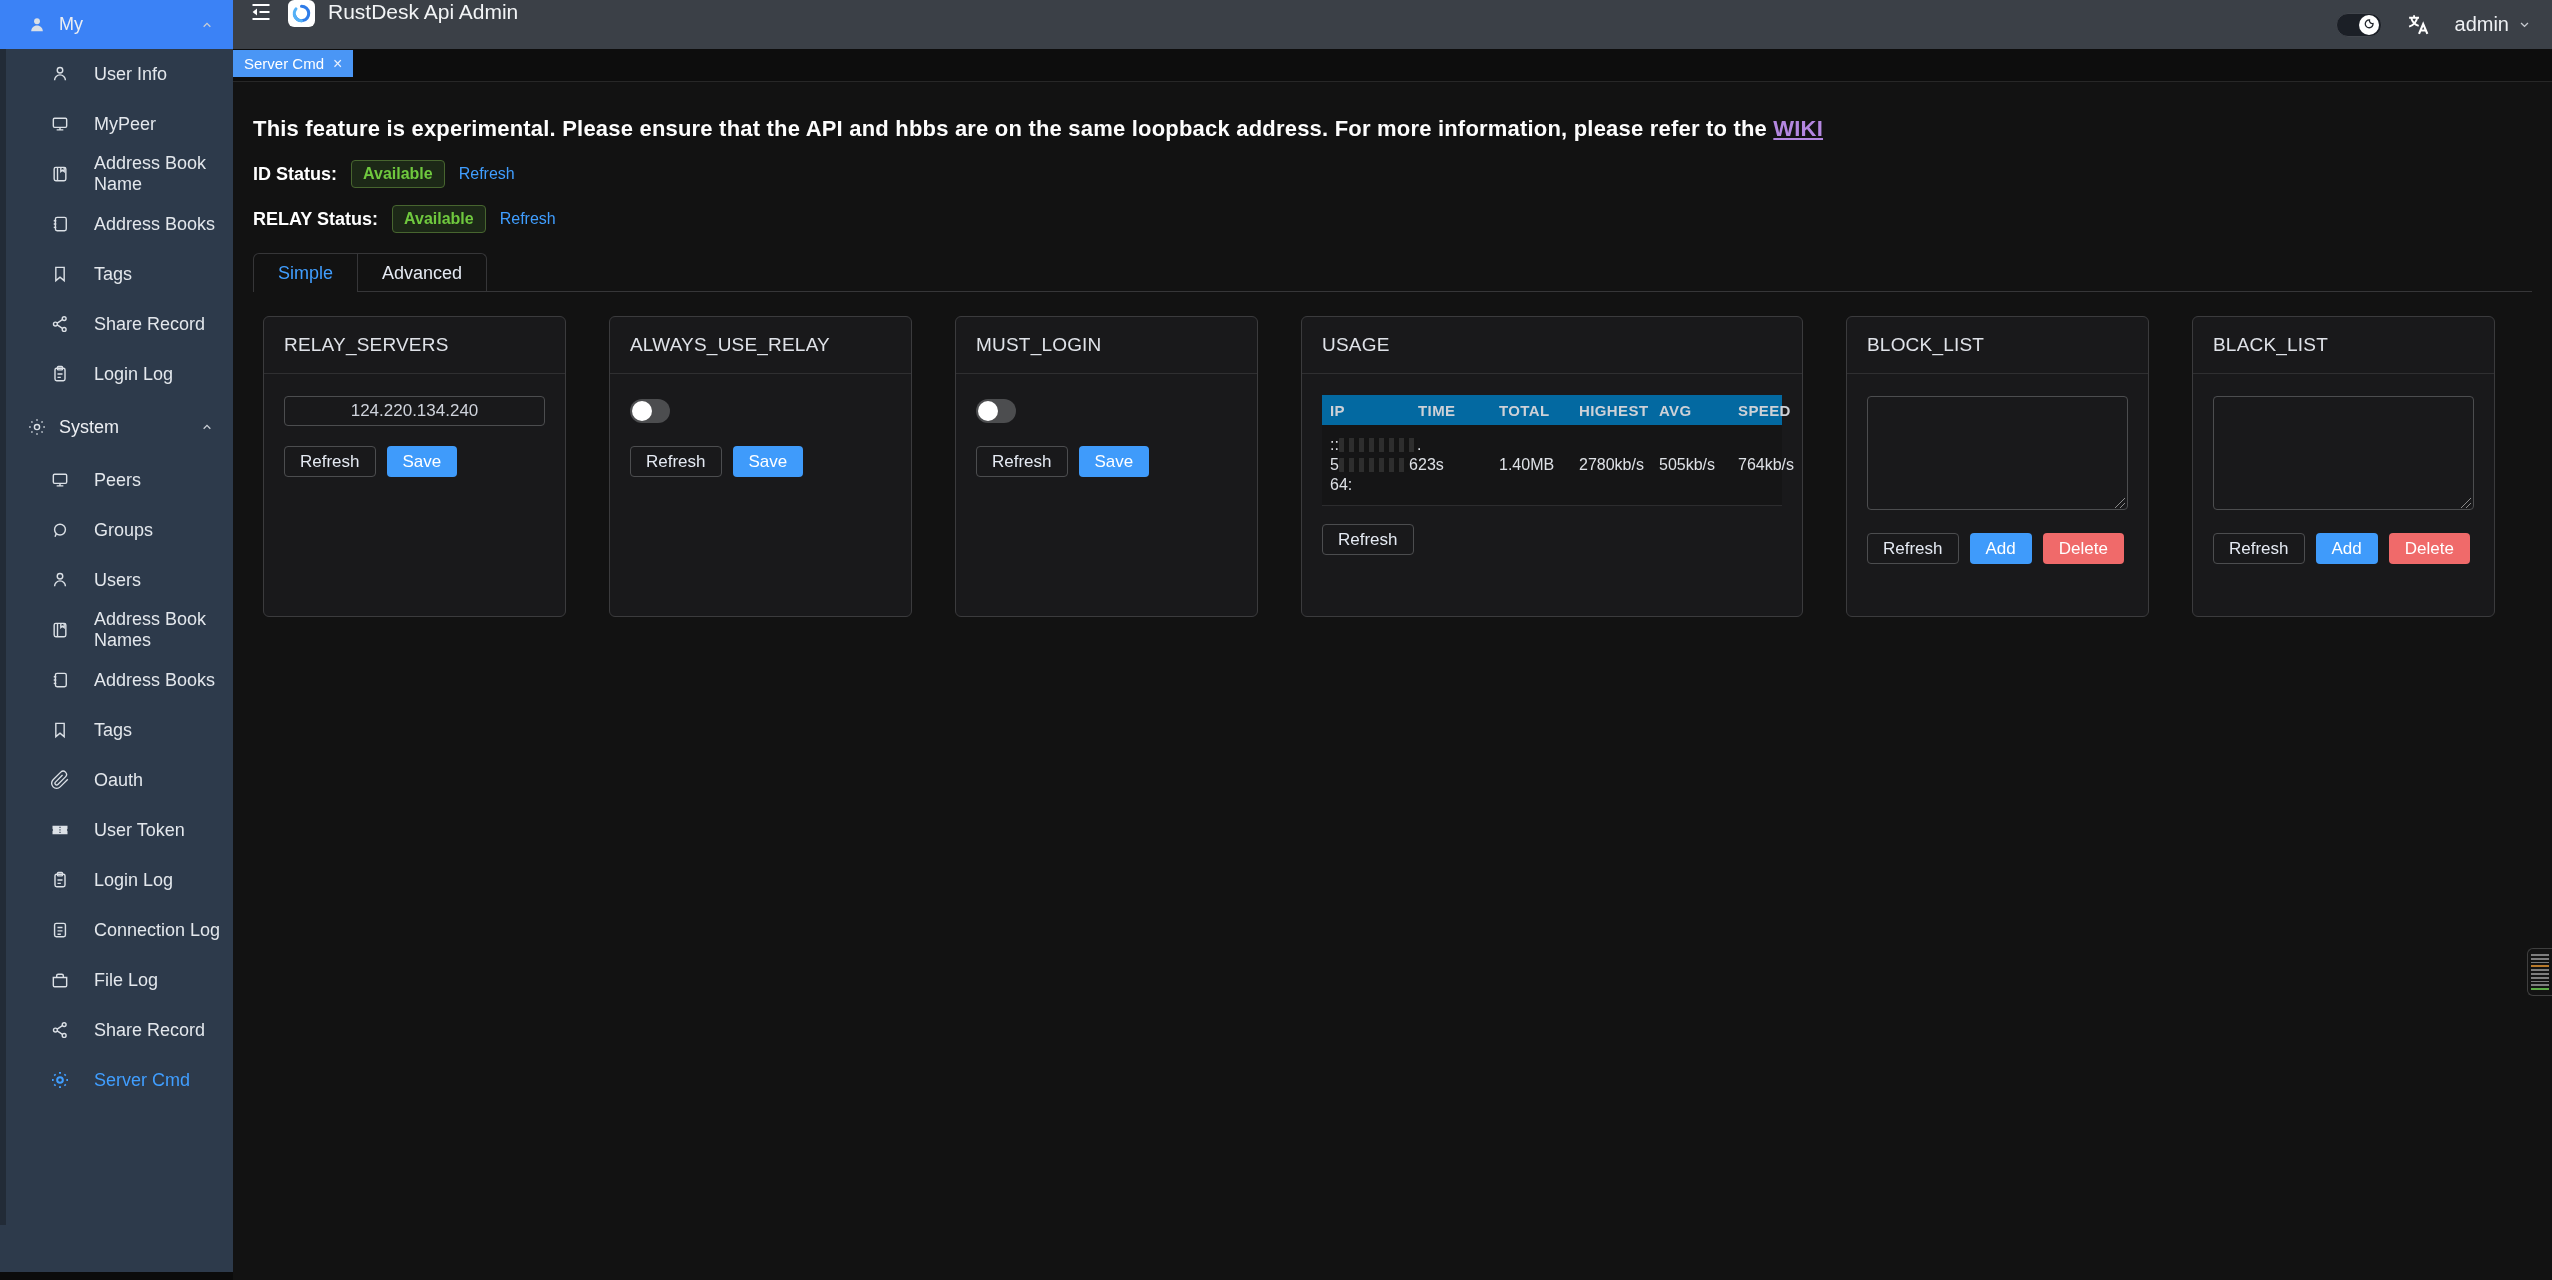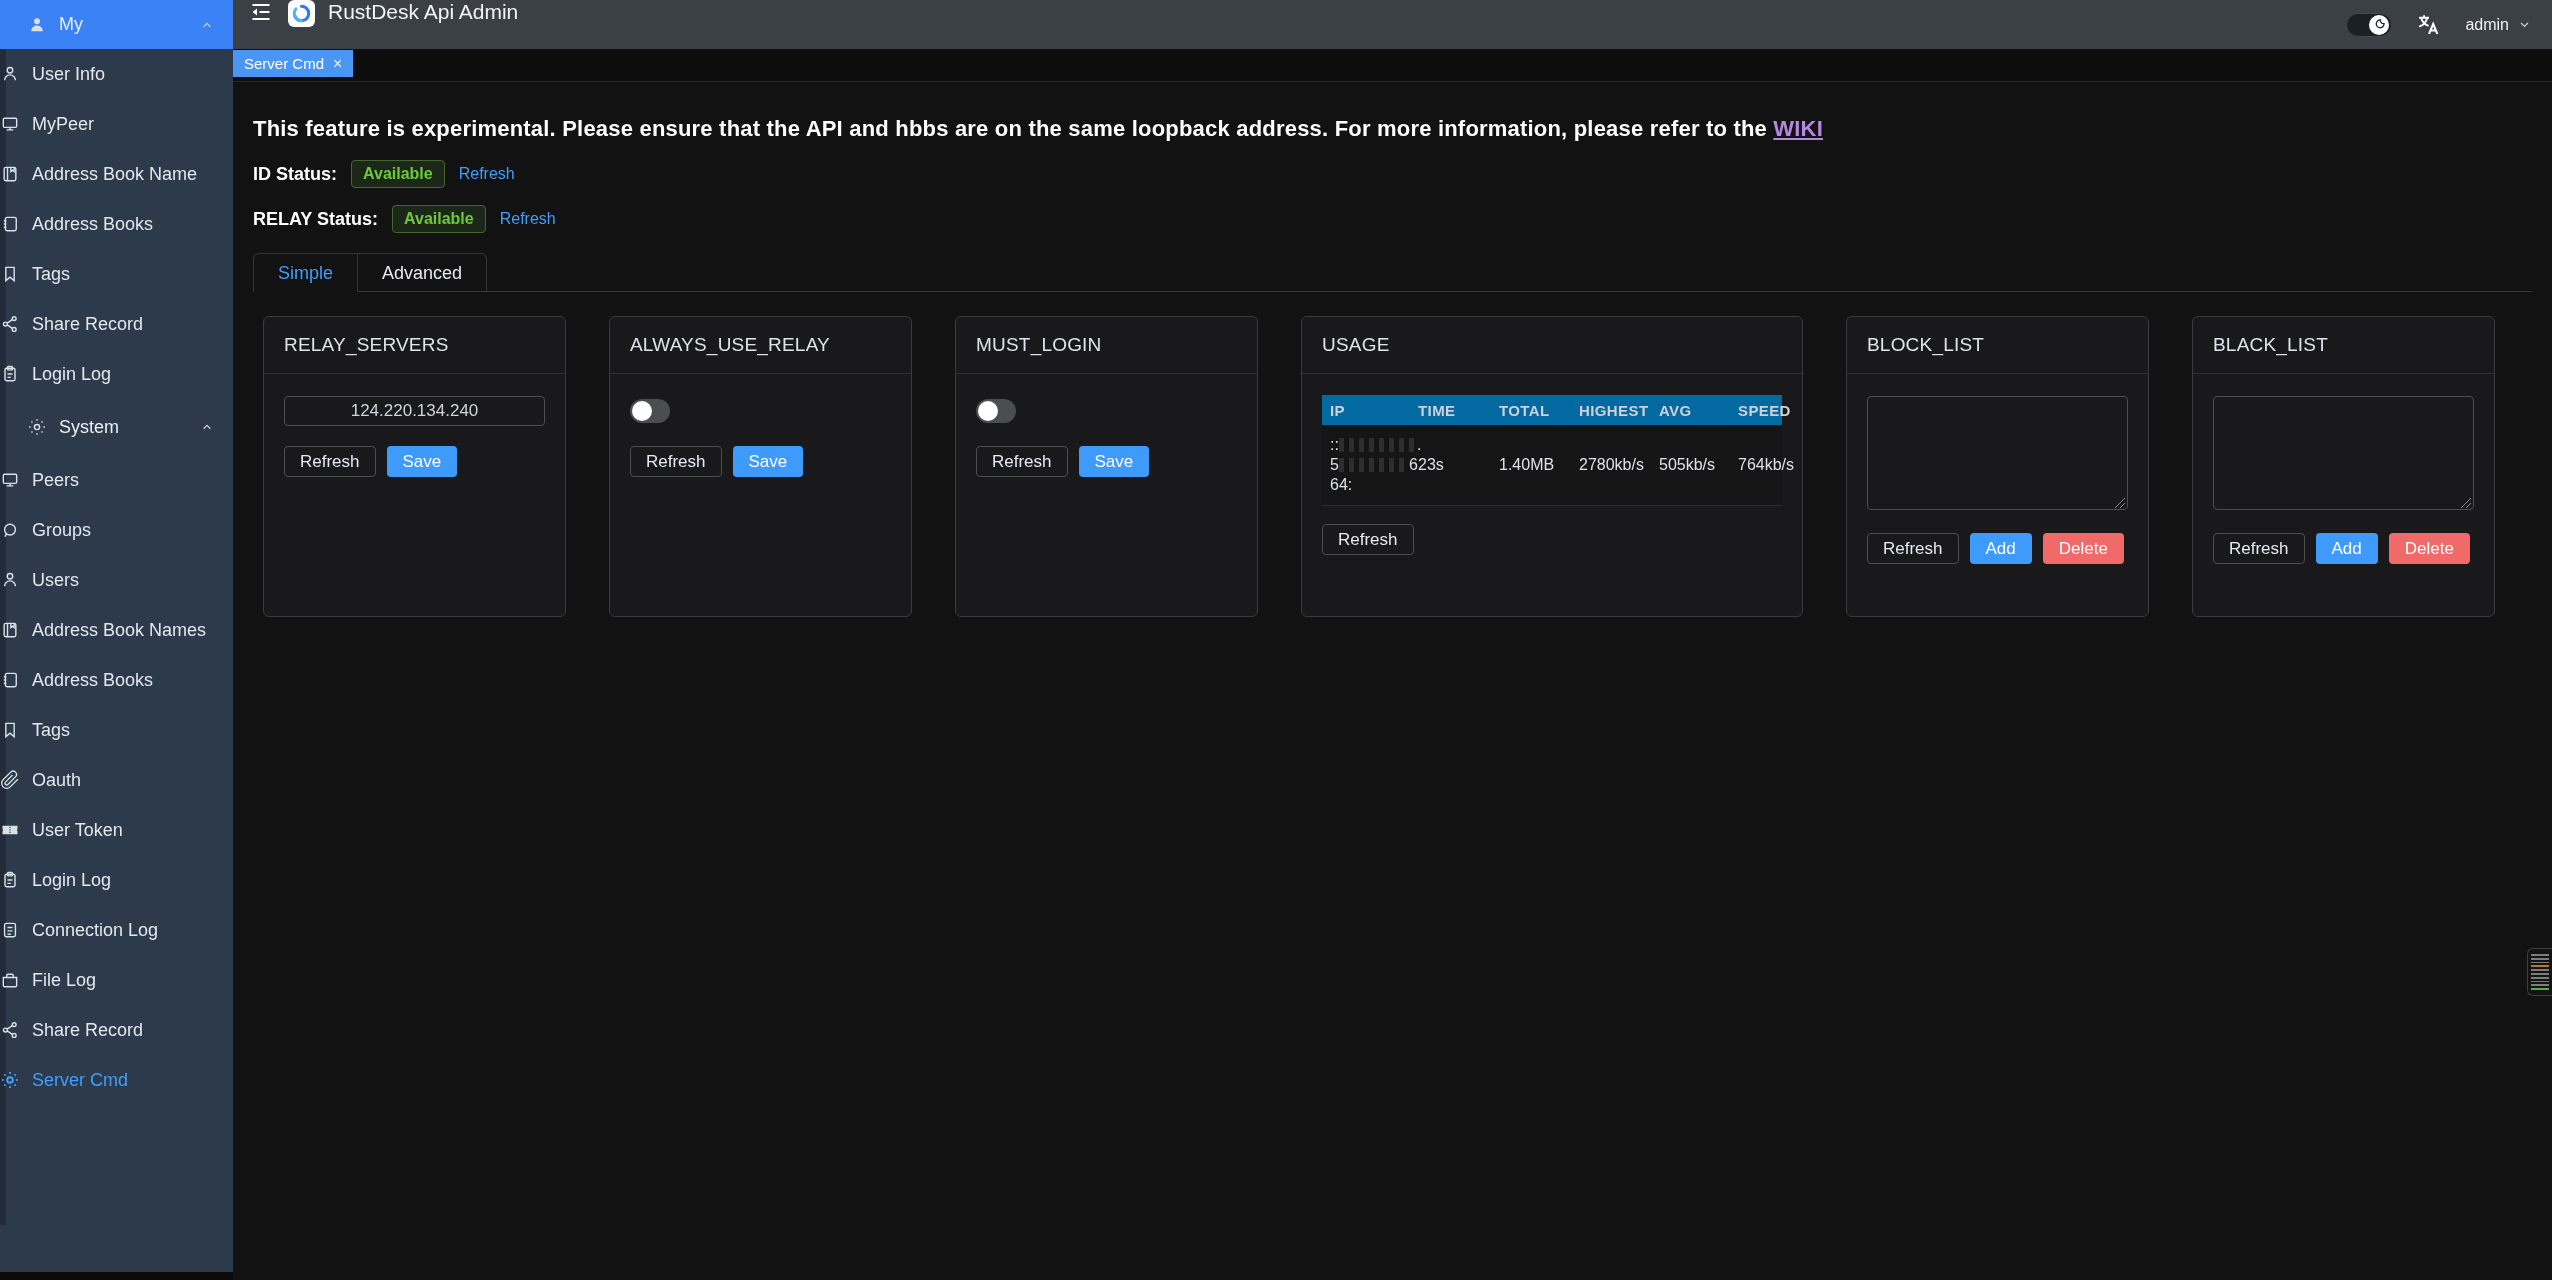--- a/index.html
+++ b/index.html
@@ -9,21 +9,21 @@
     font-family:"Liberation Sans", sans-serif; color:#e5eaf3;
   }
 
   
   .sidebar { position:absolute; left:0; top:0; width:233px; height:1272px; background:#2d3a4b; }
   .side-scrollbar { position:absolute; left:0; top:49px; width:6px; height:1176px; background:#222b37; }
   .menu-row { display:flex; align-items:center; position:relative; cursor:pointer; }
   .menu-root { height:49px; padding-left:27px; font-size:18px; color:#eceef2; }
   .menu-root.first { background:#3b82f6; }
   .menu-root.system { height:56px; }
-  .menu-item { height:50px; font-size:18px; color:#e3e7ec; }
+  .menu-item { height:50px; padding-left:50px; font-size:18px; color:#e3e7ec;gap:12px; }
   .menu-item .mi, .menu-root .mi { width:20px; height:20px; margin-right:12px; flex:0 0 20px; color:#dbe0e6; }
   .menu-item.active, .menu-item.active .mi { color:#409eff; }
   .mi svg { width:100%; height:100%; display:block; }
   .chev { position:absolute; right:18px; width:16px; height:16px; color:#c9ced5; }
   .chev svg { width:100%; height:100%; }
 
   
   .app-header { position:absolute; left:233px; top:0; right:0; height:49px; background:#3b4047;
     display:flex; padding:0 20px 0 16px; }
   .fold-btn { width:24px; height:24px; color:#ffffff; cursor:pointer; }
@@ -31,21 +31,21 @@
   .app-logo { width:27px; height:27px; margin-left:15px; }
   .app-title { margin-left:13px; font-size:21px; font-weight:500; color:#f2f4f6; }
   .hdr-right { margin-left:auto; display:flex; align-items:center; gap:24px; }
   .hdr-toggle { width:46px; height:24px; border-radius:12px; background:#1b1f26; border:1px solid #42464d; position:relative; cursor:pointer; }
   .hdr-toggle .knob { position:absolute; right:2px; top:1px; width:20px; height:20px; border-radius:50%; background:#fff;
     display:flex; align-items:center; justify-content:center; }
   .hdr-toggle .knob svg { width:13px; height:13px; color:#22262d; }
   .translate-btn { width:25px; height:25px; color:#ffffff; cursor:pointer; }
   .translate-btn svg { width:100%; height:100%; }
   .user-menu { display:flex; align-items:center; gap:8px; cursor:pointer; }
-  .user-name { font-size:16px; color:#eef0f3; }
+  .user-name { font-size:20px; color:#eef0f3; }
   .user-menu .dd { width:15px; height:15px; color:#c7cad0; }
   .user-menu .dd svg { width:100%; height:100%; }
 
   
   .tab-strip { position:absolute; left:233px; top:49px; right:0; height:33px; background:#0d0d0d; border-bottom:1px solid #272727; display:flex; }
   .strip-tab { height:27px; margin-top:1px; background:#4a96f5; color:#fff; font-size:15px;
     display:flex; align-items:center; gap:9px; padding:0 11px; cursor:pointer; }
   .strip-tab .close { font-size:16px; line-height:1; color:#eaf2ff; cursor:pointer; }
 
   

